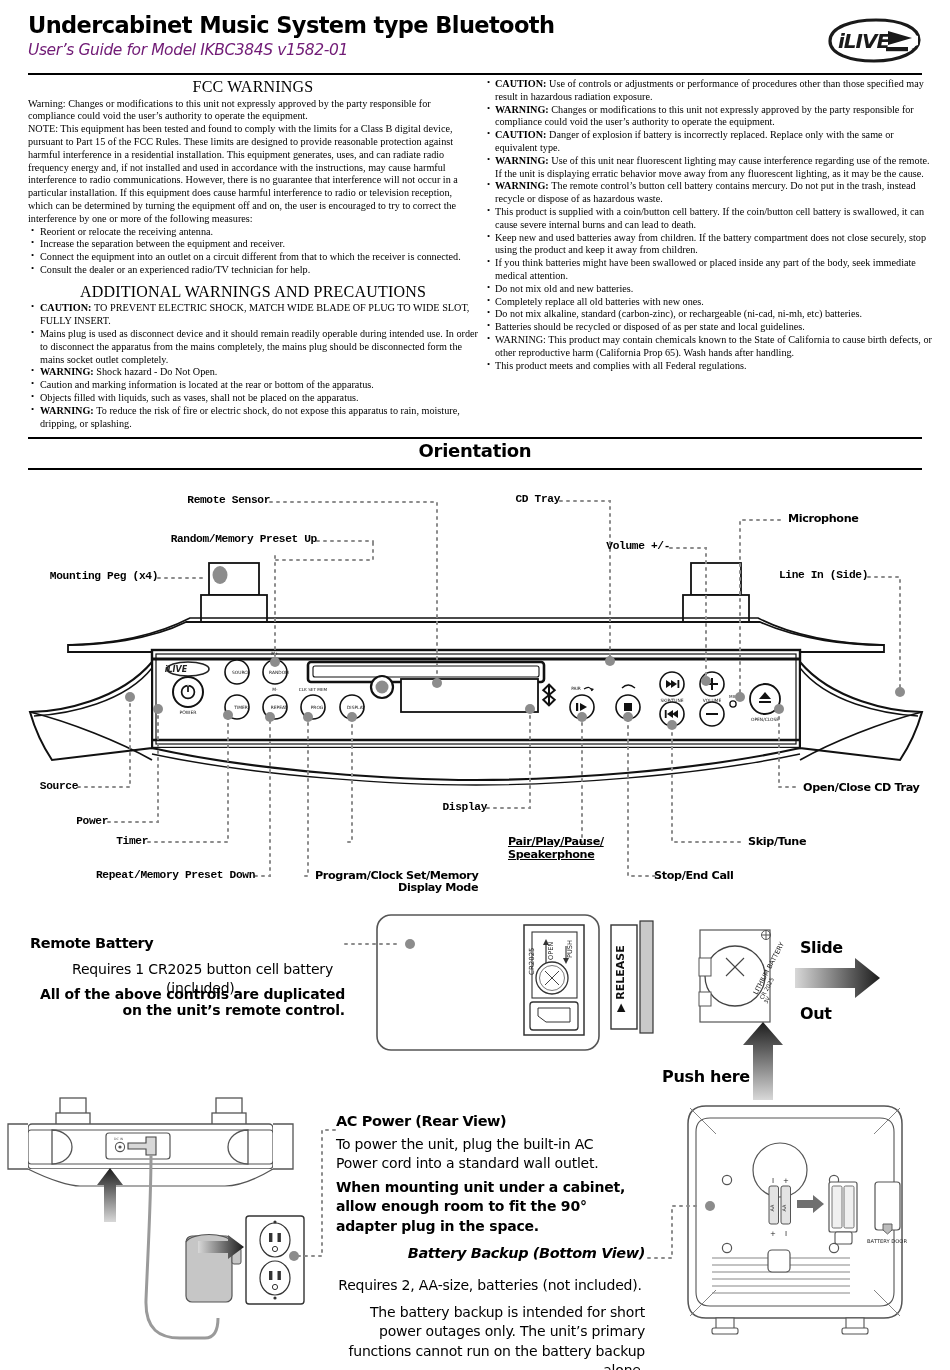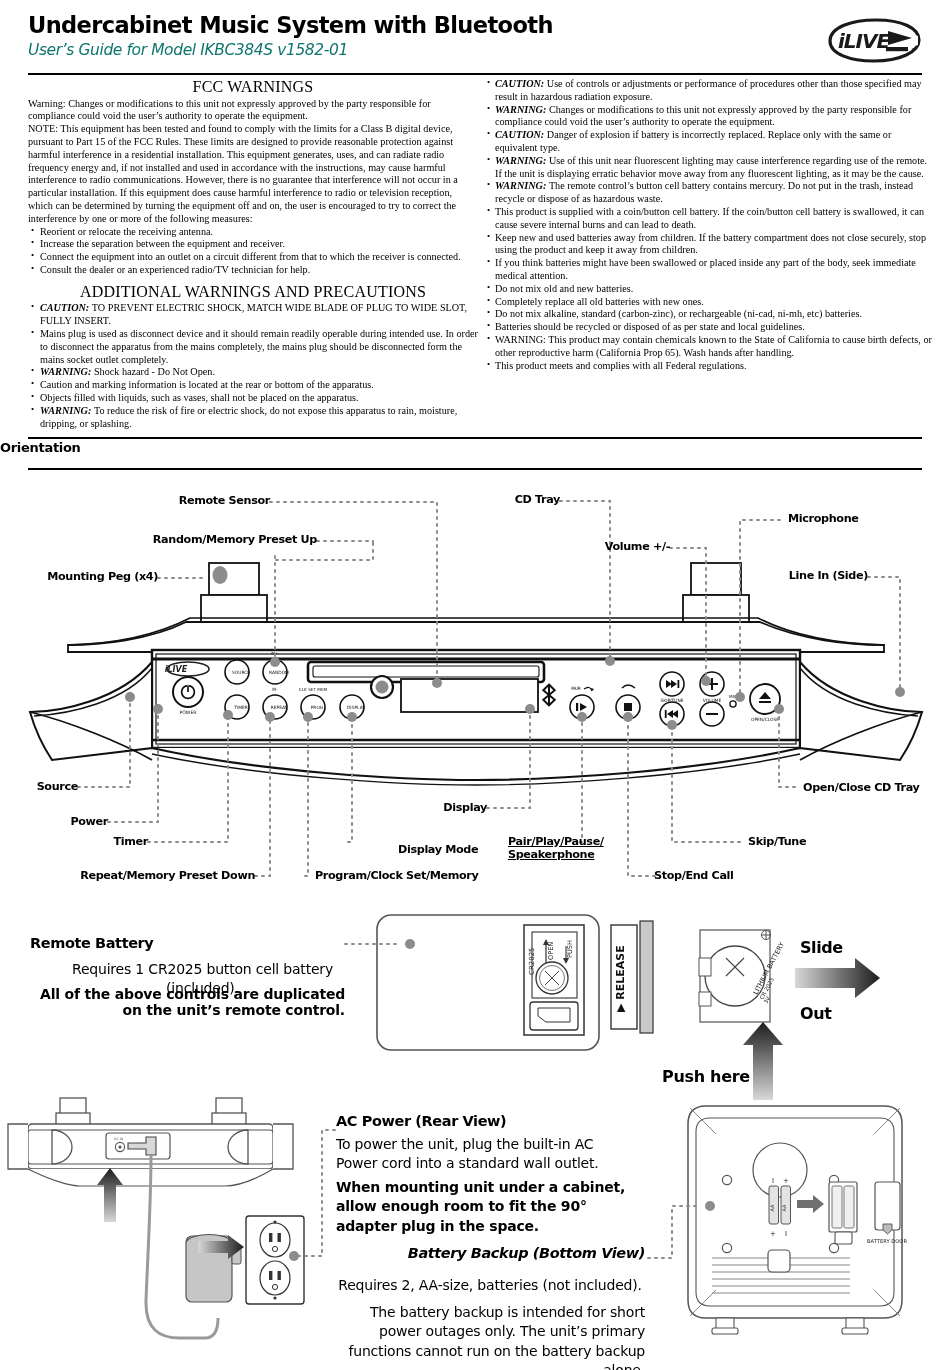--- a/index.html
+++ b/index.html
@@ -17,21 +17,21 @@
   
   .header { position:absolute; left:28px; top:14px; width:894px; }
   .hdr-title {
     font-family:"DejaVu Sans", sans-serif;
     font-weight:bold; font-size:22.5px; letter-spacing:-0.6px;
     line-height:1.05;
   }
   .hdr-sub {
     font-family:"DejaVu Sans", sans-serif;
     font-style:italic; font-size:15.5px; letter-spacing:-0.4px;
-    margin-top:3px; color:#0f766e;
+    margin-top:3px; color:#701a75;
   }
   .logo-wrap { position:absolute; right:0px; top:4px; width:96px; height:46px; }
 
   .hdr-rule { position:absolute; left:28px; top:73px; width:894px; height:2.2px; background:#000; }
 
   
   .col { position:absolute; font-family:"Liberation Serif", serif; }
   .col-left  { left:28px;  top:78px; width:450px; }
   .col-right { left:484px; top:78px; width:450px; }
 
@@ -43,40 +43,40 @@
   .para { font-size:10.2px; line-height:1.255; margin:0; text-align:left; }
   ul.bul { margin:0; padding:0; list-style:none; }
   ul.bul li {
     font-size:10.2px; line-height:1.255;
     padding-left:12px; position:relative; margin:0;
   }
   ul.bul li:before {
     content:"\2022"; position:absolute; left:3px; top:-1px; font-size:9px;
   }
   ul.bul.tight li { padding-left:11px; }
-  .bold { font-weight:bold;font-style:italic; }
+  .bold { font-weight:bold; }
   .sec-h2 { margin-top:6px; }
 
   
   .orient-rule-top { position:absolute; left:28px; top:437px; width:894px; height:2.4px; background:#000; }
   .orient-rule-bot { position:absolute; left:28px; top:468px; width:894px; height:2.4px; background:#000; }
   .orient-title {
-    position:absolute; left:0; top:440px; width:950px; text-align:left;
-    font-family:"DejaVu Sans", sans-serif; font-weight:bold; font-size:13px;
+    position:absolute; left:0; top:440px; width:950px; text-align:center;
+    font-family:"DejaVu Sans", sans-serif; font-weight:bold; font-size:18px;
     letter-spacing:-0.3px;
   }
 
   
   .lbl {
     position:absolute;
     font-family:"DejaVu Sans", sans-serif;
     font-weight:bold; font-size:11.2px; letter-spacing:-0.35px;
     white-space:nowrap; line-height:1.18;
   }
-  .lbl.r { text-align:right; }
+  .lbl.r { text-align:right;font-family:Liberation Mono, monospace; }
 
   svg { display:block; }
   .svgl { position:absolute; left:0; top:0; pointer-events:none; }
 
   
   .btxt {
     position:absolute;
     font-family:"DejaVu Sans", sans-serif;
     font-size:14px; line-height:1.38; letter-spacing:-0.2px;
   }
@@ -97,21 +97,21 @@
     position:absolute; font-family:"DejaVu Sans", sans-serif;
     font-weight:bold; font-size:16px; letter-spacing:-0.3px;
   }
 </style>
 </head>
 <body>
 
 <div class="page">
 
   <div class="header">
-    <div class="hdr-title">Undercabinet Music System with Bluetooth</div>
+    <div class="hdr-title">Undercabinet Music System type Bluetooth</div>
     <div class="hdr-sub">User’s Guide for Model IKBC384S v1582-01</div>
     <div class="logo-wrap">
       <svg width="96" height="46" viewBox="0 0 96 46">
         <path d="M4 23 C4 9, 26 2, 50 2 C76 2, 93 10, 93 22 C93 34, 74 43, 48 43 C24 43, 4 36, 4 23 Z" fill="none" stroke="#1a1a1a" stroke-width="3.2"></path>
         <path d="M58 8 L92 18 L92 27 L60 38" fill="#ffffff" stroke="none"></path>
         <g fill="#1a1a1a" font-family="DejaVu Sans, sans-serif" font-weight="bold" font-style="italic" font-size="20">
           <text x="12" y="30" letter-spacing="-1">iLIVE</text>
         </g>
         <path d="M62 13 L86 20 L62 27 Z" fill="#1a1a1a"></path>
         <rect x="60" y="29" width="22" height="4.2" fill="#1a1a1a"></rect>
@@ -526,21 +526,21 @@
   <div class="lbl r" style="left:430px; top:493px; width:130px;">CD Tray</div>
   <div class="lbl r" style="left:560px; top:540px; width:110px;">Volume +/-</div>
   <div class="lbl" style="left:788px; top:512px;">Microphone</div>
   <div class="lbl r" style="left:740px; top:569px; width:128px;">Line In (Side)</div>
 
   <div class="lbl r" style="left:0px; top:780px; width:78px;">Source</div>
   <div class="lbl r" style="left:20px; top:815px; width:88px;">Power</div>
   <div class="lbl r" style="left:78px; top:835px; width:70px;">Timer</div>
   <div class="lbl r" style="left:60px; top:869px; width:195px;">Repeat/Memory Preset Down</div>
   <div class="lbl" style="left:315px; top:869px;">Program/Clock Set/Memory</div>
-  <div class="lbl" style="left:398px; top:843px;text-align:right;">Display Mode</div>
+  <div class="lbl" style="left:398px; top:881px;text-align:right;">Display Mode</div>
   <div class="lbl r" style="left:407px; top:801px; width:80px;">Display</div>
   <div class="lbl" style="left:508px; top:835px;text-decoration:underline;">
     <span>Pair/Play/Pause/</span><br>
     <span>Speakerphone</span>
   </div>
   <div class="lbl" style="left:654px; top:869px;">Stop/End Call</div>
   <div class="lbl" style="left:748px; top:835px;">Skip/Tune</div>
   <div class="lbl" style="left:803px; top:781px;">Open/Close CD Tray</div>
 
   <div class="hd2 r" style="left:30px; top:935px; width:315px;">Remote Battery</div>

